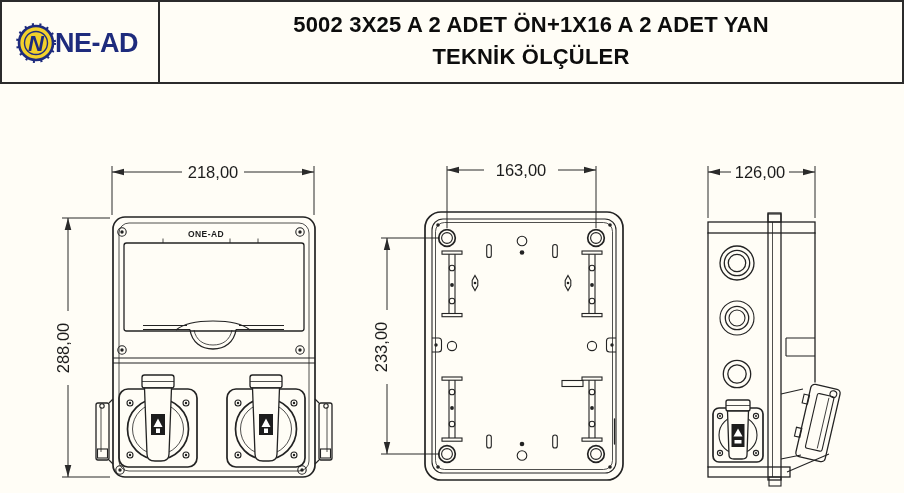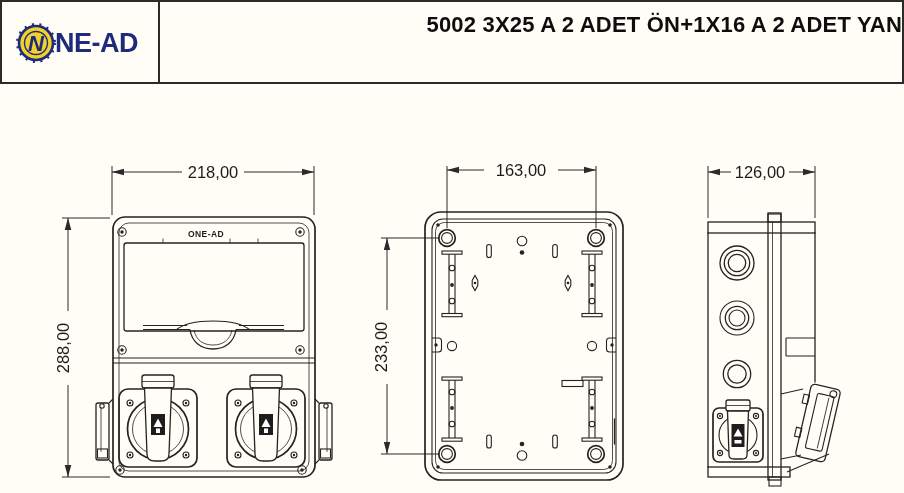--- a/index.html
+++ b/index.html
@@ -11,21 +11,21 @@
   
   #header {
     position:absolute; left:0; top:0; width:904px; height:84px;
     box-sizing:border-box; border:2px solid #2b2b2b;
     display:flex; background:#fffdf6;
   }
   #logo-cell {
     width:158px; box-sizing:border-box; border-right:2px solid #2b2b2b;
     display:flex; align-items:center; justify-content:center;
   }
-  #title-cell { flex:1; text-align:right; padding-top:7px; }
+  #title-cell { flex:1; text-align:center; padding-top:7px; }
   .title-line {
     font-size:22px; font-weight:bold; color:#0d0d0d; line-height:1.45;
     letter-spacing:0.2px;
   }
   
   .view-svg { position:absolute; }
   svg { overflow:visible; }
   .ln   { stroke:#232323; fill:none; stroke-width:1.3; stroke-linecap:round; }
   .ln17 { stroke:#232323; fill:none; stroke-width:1.7; }
   .ln11 { stroke:#232323; fill:none; stroke-width:1.1; }
@@ -57,20 +57,21 @@
           <circle cx="22" cy="27" r="17" fill="#f2d12b" stroke="#1e2b7d" stroke-width="2.6"></circle>
           <circle cx="22" cy="27" r="18.5" fill="none" stroke="#1e2b7d" stroke-width="3" stroke-dasharray="2 5.5"></circle>
           <circle cx="22" cy="27" r="11.5" fill="none" stroke="#1e2b7d" stroke-width="1.4"></circle>
           <text x="22" y="35" text-anchor="middle" font-size="22" font-weight="bold" font-style="italic" fill="#1e2b7d">N</text>
         </g>
         <text x="41" y="36" font-size="27" font-weight="bold" letter-spacing="-0.5" fill="#1e2b7d">NE-AD</text>
       </svg>
     </div>
     <div id="title-cell">
       <div class="title-line">5002 3X25 A 2 ADET ÖN+1X16 A 2 ADET YAN</div>
+      <div class="title-line">TEKNİK ÖLÇÜLER</div>
     </div>
   </div>
 
   <svg class="view-svg" style="left:40px;top:140px" width="300" height="353" viewBox="40 140 300 353">
 
     <g>
       <path class="dim" d="M112,166 V215 M314,166 V215"></path>
       <path class="dim" d="M112,172 H182 M244,172 H314"></path>
       <polygon class="arrw" points="112,172 124,168.8 124,175.2"></polygon>
       <polygon class="arrw" points="314,172 302,168.8 302,175.2"></polygon>

